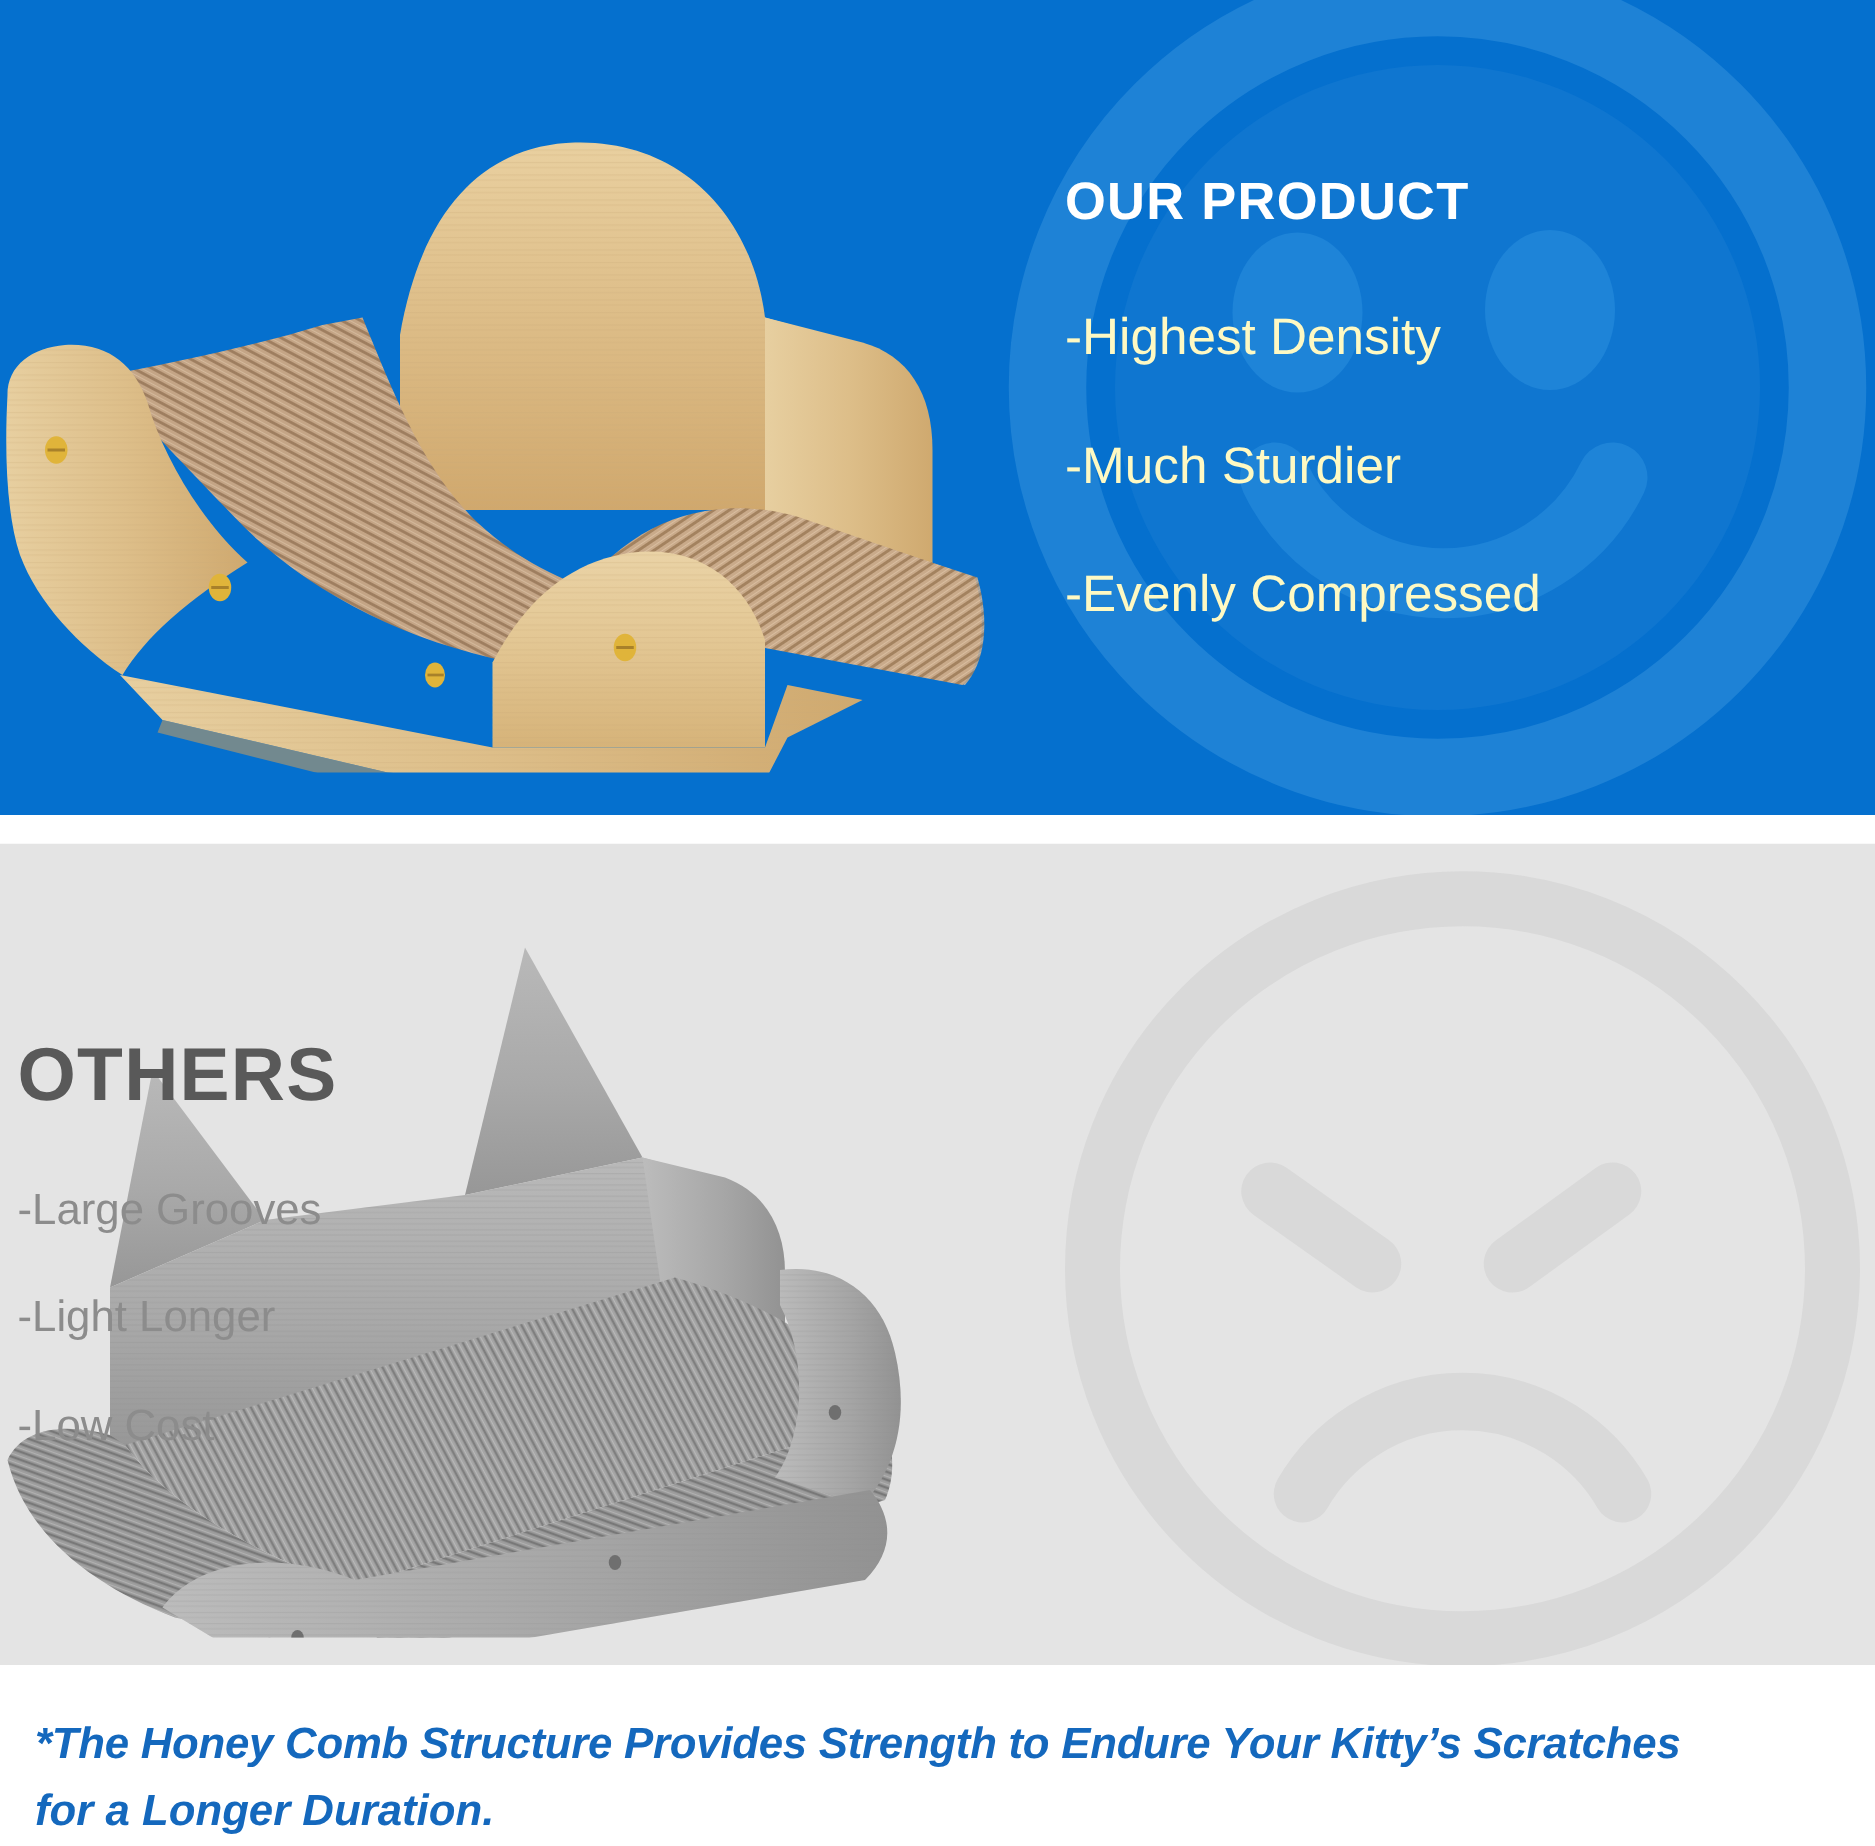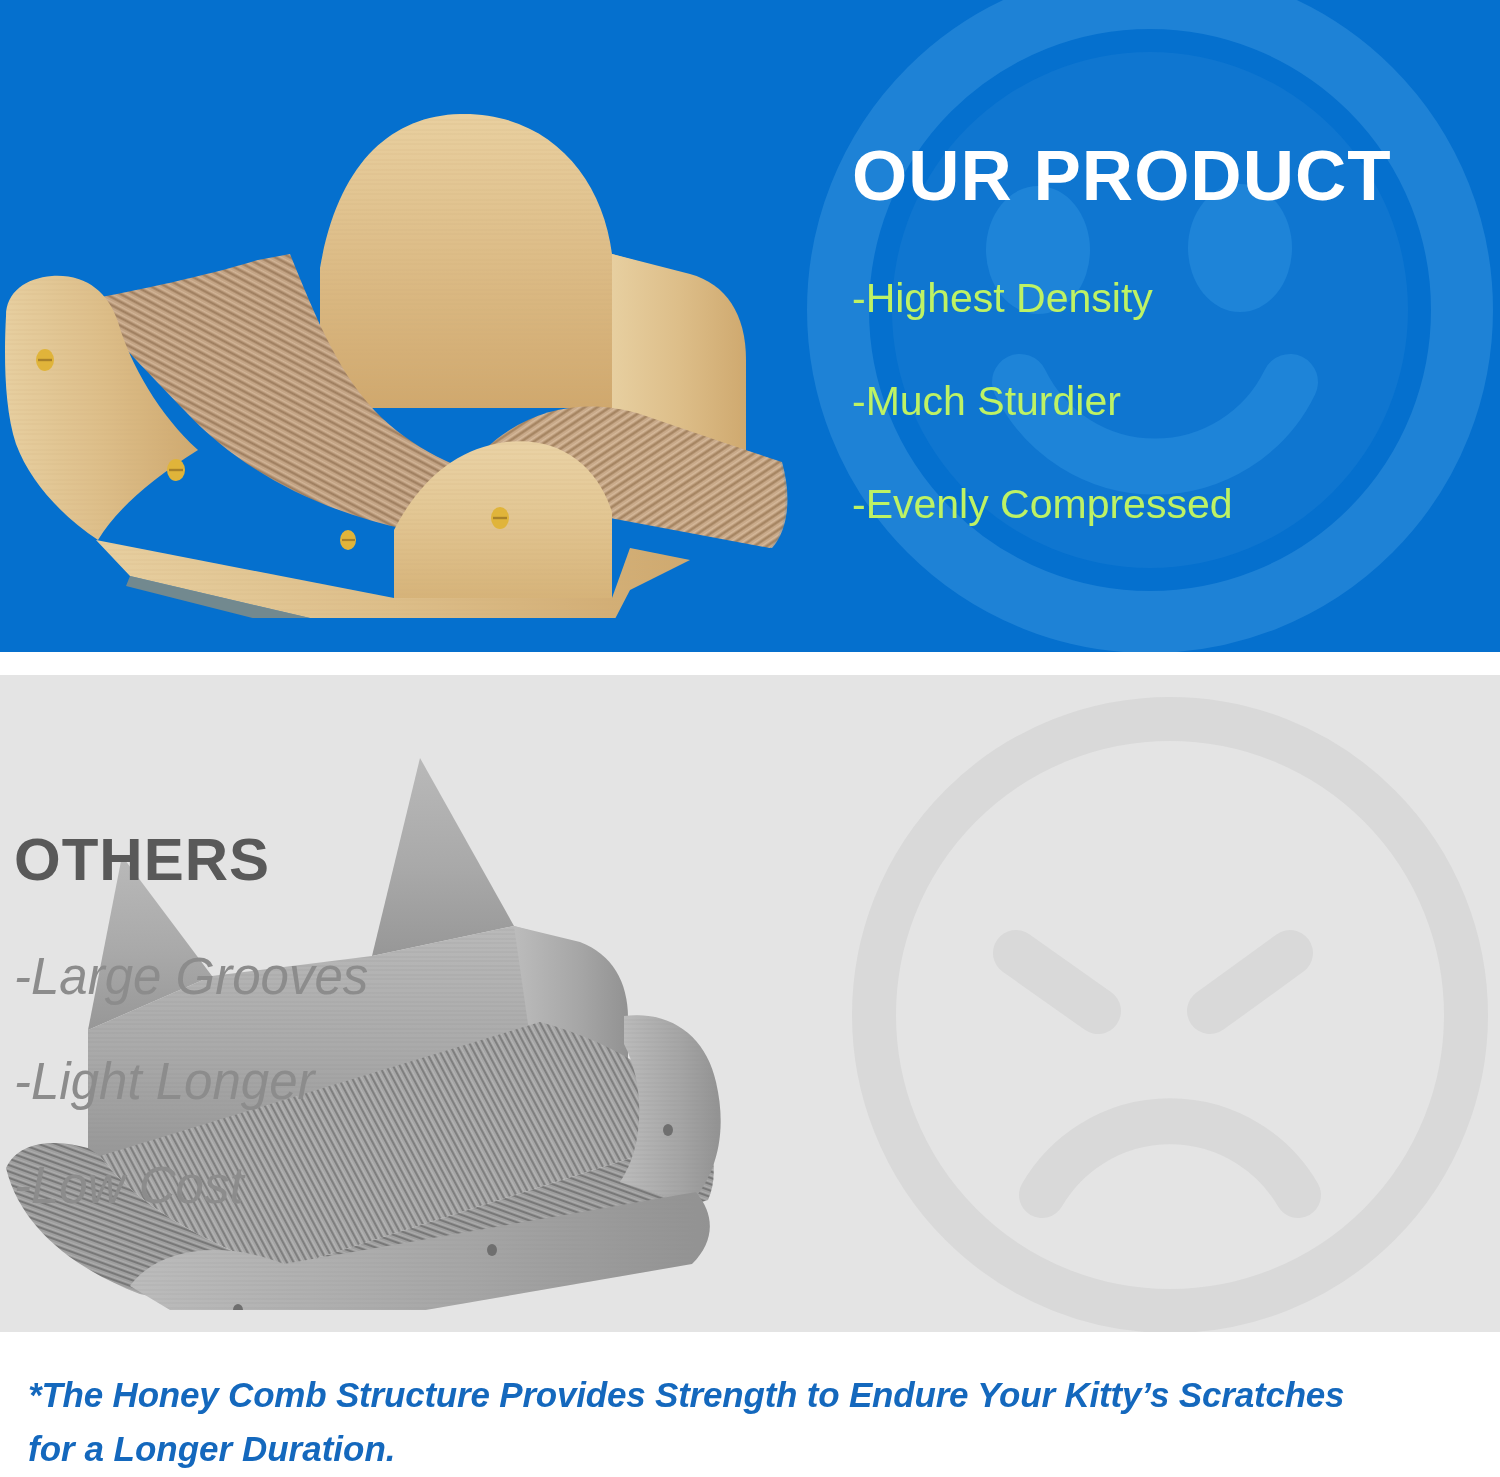--- a/index.html
+++ b/index.html
@@ -27,31 +27,31 @@
 
   
   .text-col { position:absolute; }
   #product-text { left:852px; top:140px; width:620px; }
   #others-text  { left:858px; top:830px; width:620px; }
 
   .heading {
     font-weight:bold; letter-spacing:1px; line-height:1.0;
     white-space:nowrap;
   }
-  #product-heading { font-size:71px; color:#ffffff; }
+  #product-heading { font-size:42px; color:#ffffff; }
   #others-heading  { font-size:60px; color:#595959; }
 
   .bullets { list-style:none; }
   .bullet {
     font-size:41px; line-height:1.15; white-space:nowrap;
     font-family:"Liberation Sans", sans-serif;
   }
-  #product-bullets .bullet { color:#bef264; margin-top:56px; }
+  #product-bullets .bullet { color:#fef9c3; margin-top:56px; }
   #product-bullets .bullet:first-child { margin-top:64px; }
-  #others-bullets  .bullet { color:#8c8c8c; margin-top:46px; font-size:51px;font-style:italic; }
+  #others-bullets  .bullet { color:#8c8c8c; margin-top:46px; font-size:35px; }
   #others-bullets  .bullet:first-child { margin-top:58px; }
 
   
   #caption {
     position:absolute; left:28px; top:1368px; width:1450px;
     font-size:35px; font-weight:bold; font-style:italic;
     color:#1468bd; line-height:1.55; letter-spacing:-0.2px;
   }
   #caption .cap-line { display:block; white-space:nowrap; }
   #caption .cap-line.second { letter-spacing:0; }

